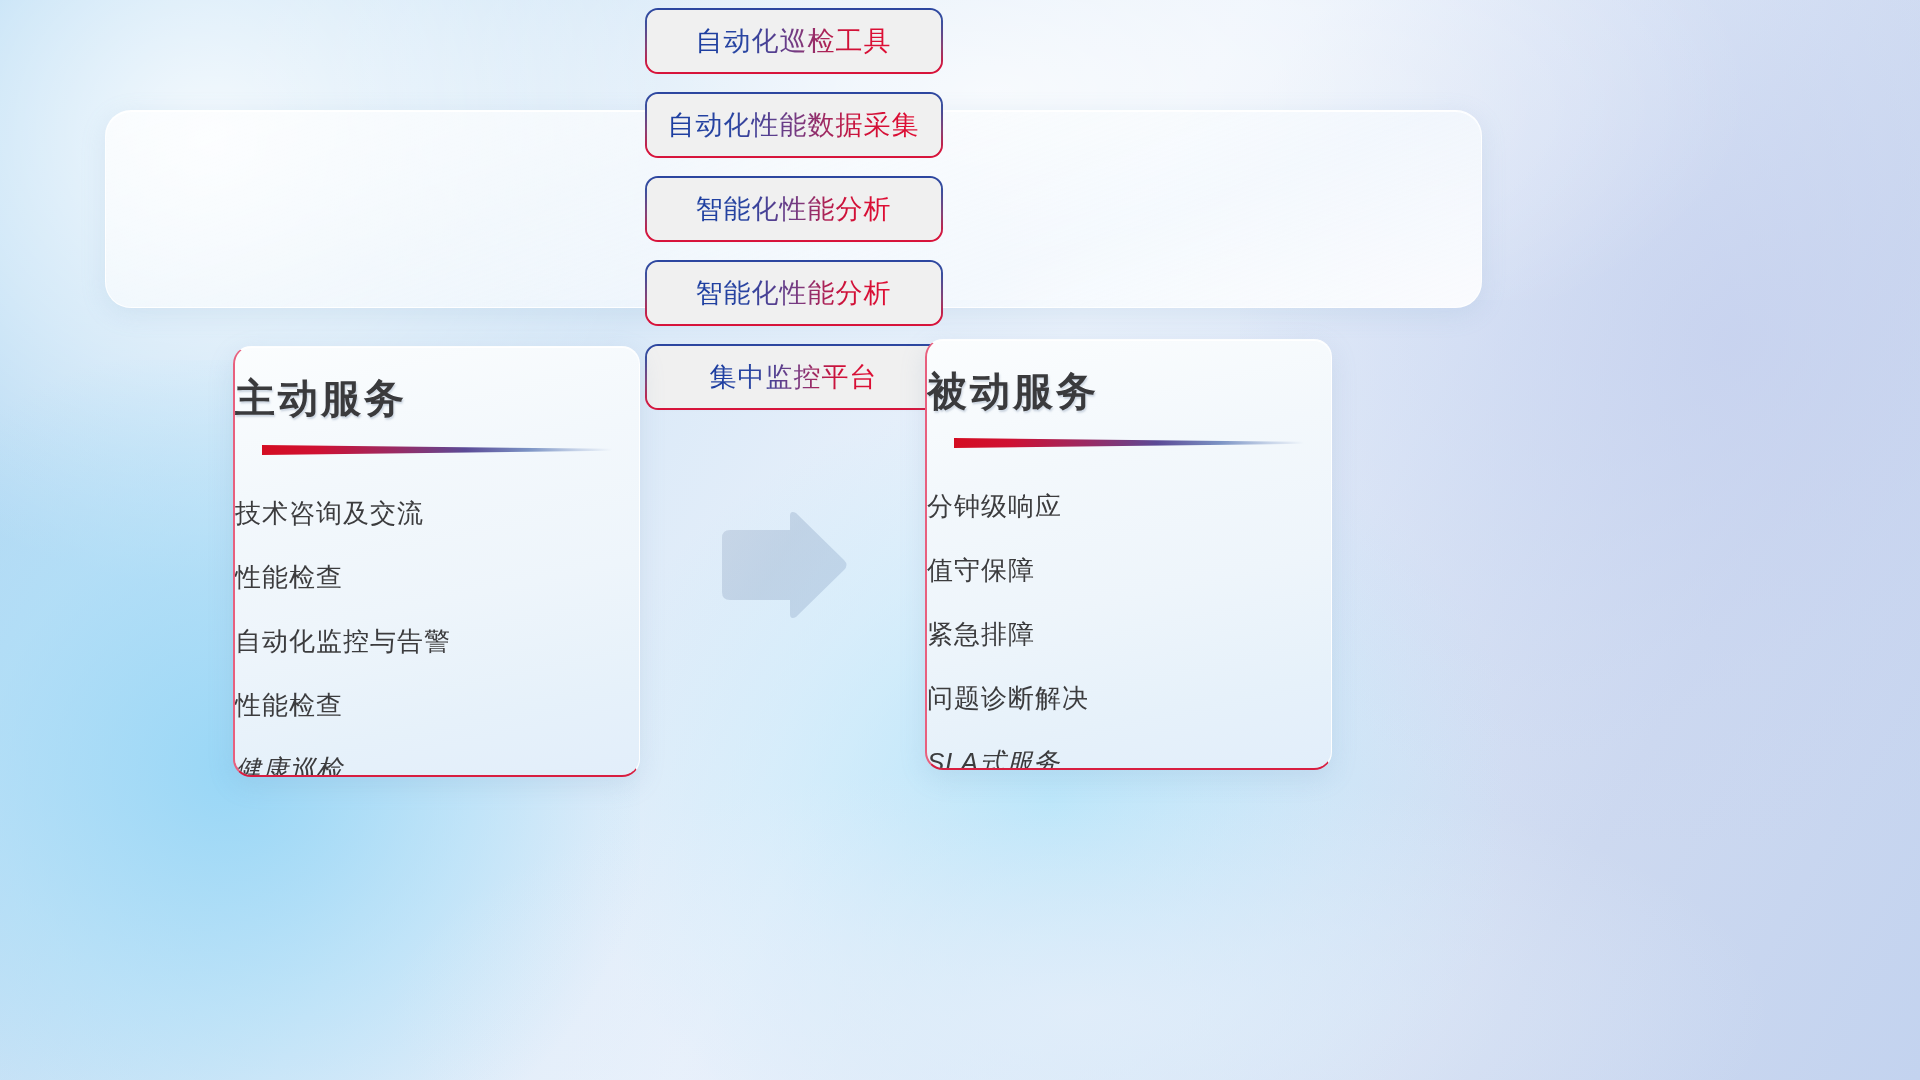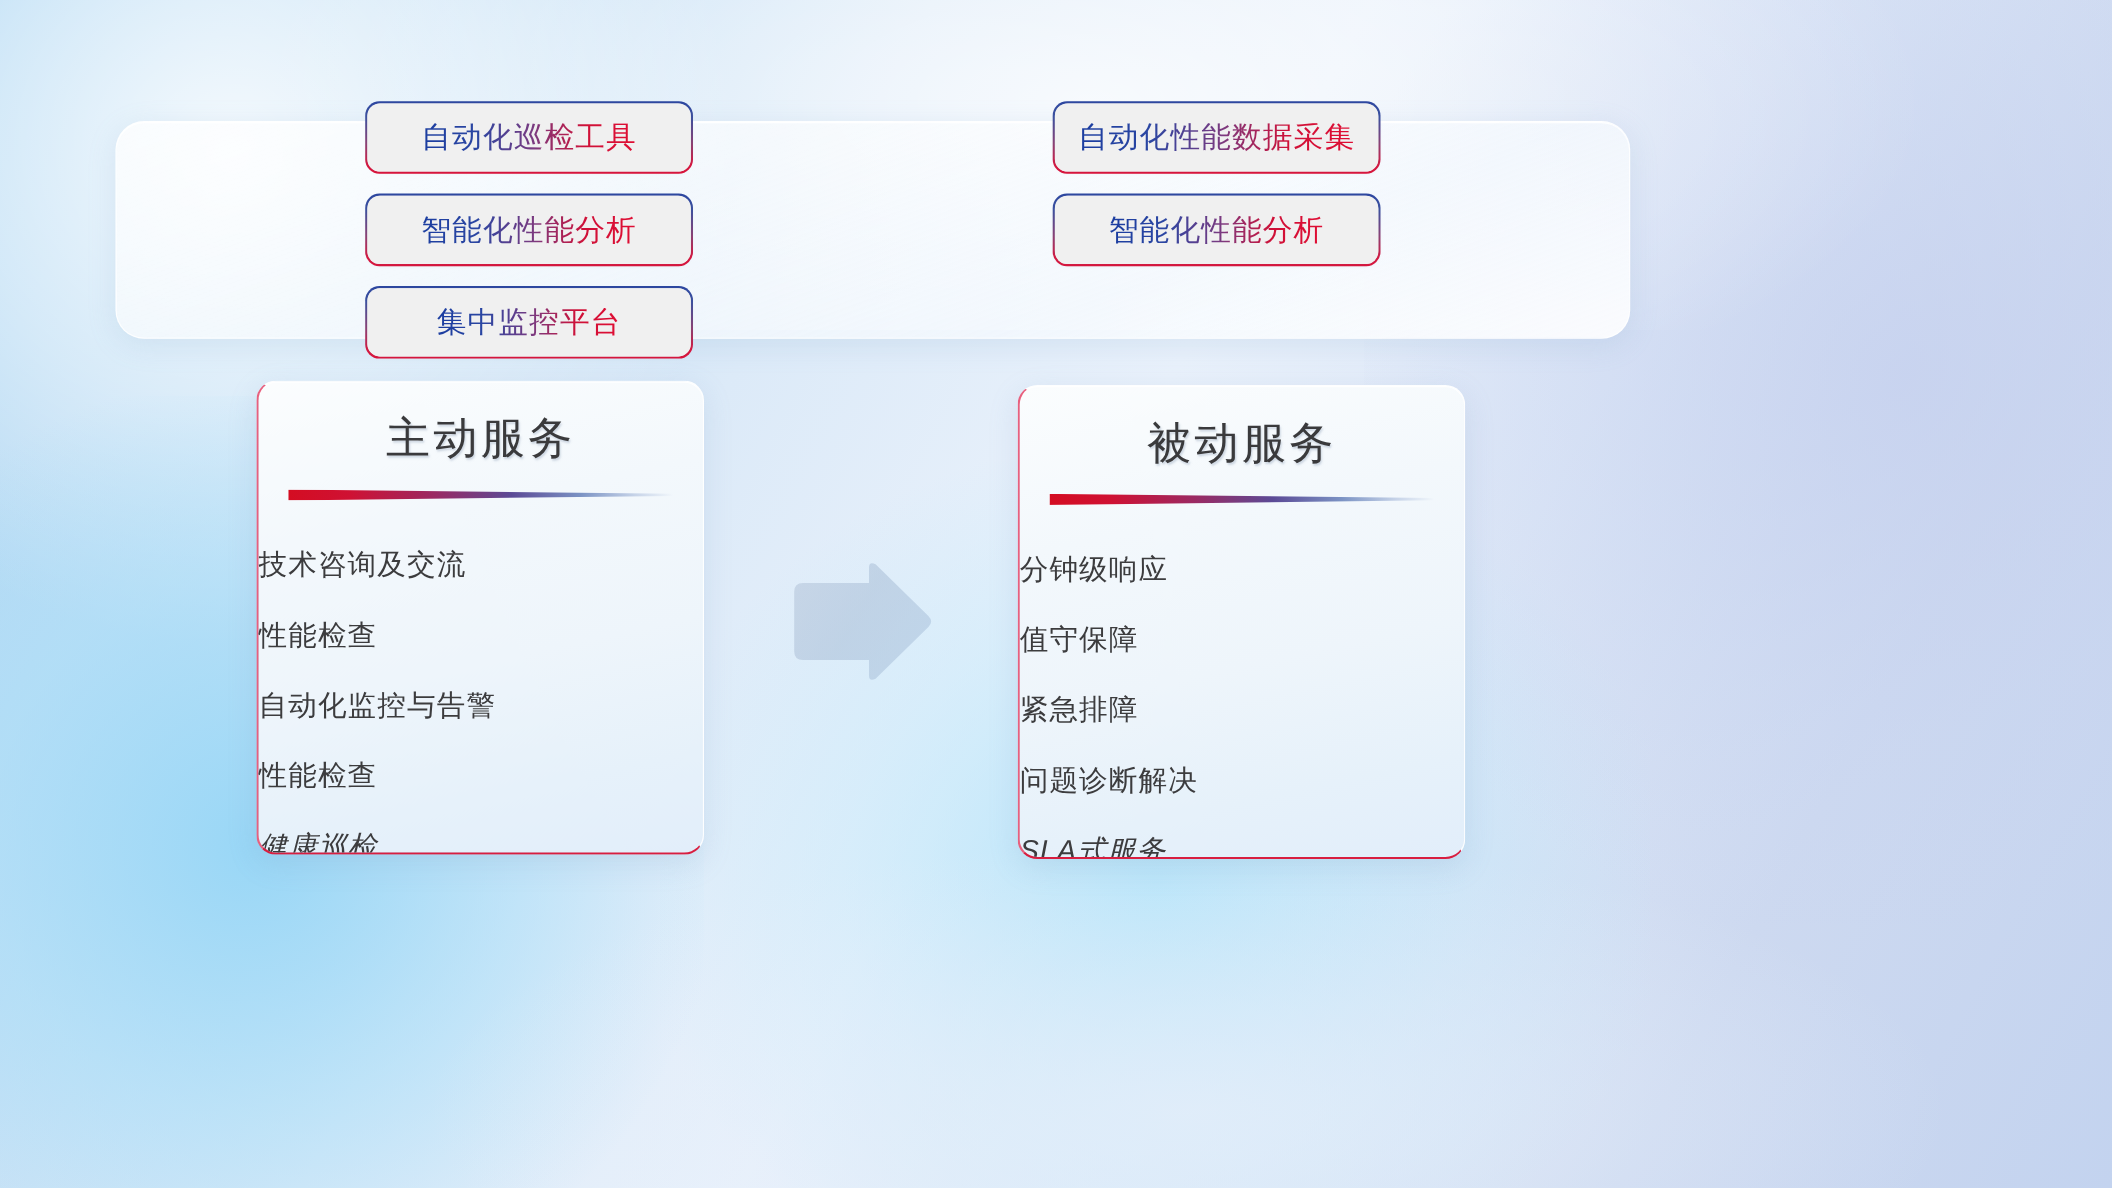--- a/index.html
+++ b/index.html
@@ -30,21 +30,21 @@
   
   #top-panel{
     position:absolute;left:105px;top:110px;width:1375px;height:196px;z-index:2;
     border-radius:26px;
     background:linear-gradient(160deg,rgba(255,255,255,.78) 0%,rgba(255,255,255,.55) 36%,rgba(246,250,254,.72) 70%,rgba(255,255,255,.88) 100%);
     border:1px solid rgba(255,255,255,.85);
     box-shadow:0 6px 26px rgba(120,160,200,.16), inset 0 1px 0 rgba(255,255,255,.95);
     display:flex;align-items:center;justify-content:center;
   }
   #pill-grid{
-    width:1250px;display:grid;grid-template-columns:repeat(2,1fr);
+    width:1250px;display:grid;grid-template-columns:repeat(1,1fr);
     grid-auto-rows:66px;row-gap:18px;column-gap:0px;justify-items:center;align-items:center;text-align:right;
   }
   .pill{
     position:relative;width:294px;height:62px;border-radius:12px;
     background:#f0f0f0;
     display:flex;align-items:center;justify-content:center;
     box-shadow:0 1px 3px rgba(110,140,180,.13);
   }
   .pill::before{
     content:"";position:absolute;inset:-2px;border-radius:13px;
@@ -66,24 +66,24 @@
   .card{
     position:absolute;z-index:2;width:404px;height:428px;border-radius:18px;
     background:linear-gradient(168deg,#fbfdfe 0%,#f3f8fc 30%,#eef5fb 58%,#e6f1fa 82%,#e2eefa 100%);
     border:1px solid rgba(255,255,255,.9);
     border-left:2px solid #e8607e;
     border-bottom:2px solid #d81e40;
     box-shadow:0 8px 26px rgba(120,155,195,.18), inset 0 1px 0 rgba(255,255,255,.95);
     overflow:hidden;
   }
   #card-active{left:233px;top:346px;}
-  #card-passive{left:925px;top:350px;}
+  #card-passive{left:925px;top:339px;}
   .card-title{
-    text-align:center;margin-top:24px;
-    font-size:40px;font-weight:normal;letter-spacing:3px;color:#3a3a3c;
+    text-align:left;margin-top:24px;
+    font-size:40px;font-weight:bold;letter-spacing:3px;color:#3a3a3c;
     text-shadow:1px 2px 2px rgba(120,140,170,.35);
   }
   .card-divider{
     margin:19px auto 0 auto;width:350px;height:10px;position:relative;
   }
   .card-divider .tri{
     position:absolute;left:0;top:0;width:100%;height:100%;
     background:linear-gradient(90deg,#d40d22 0%,#cf1133 16%,#9a2a63 38%,#5b4a96 58%,#7b93c4 76%,#c6d3e8 90%,rgba(220,232,245,0) 100%);
     clip-path:polygon(0 0,100% 38%,100% 58%,0 100%);
   }

